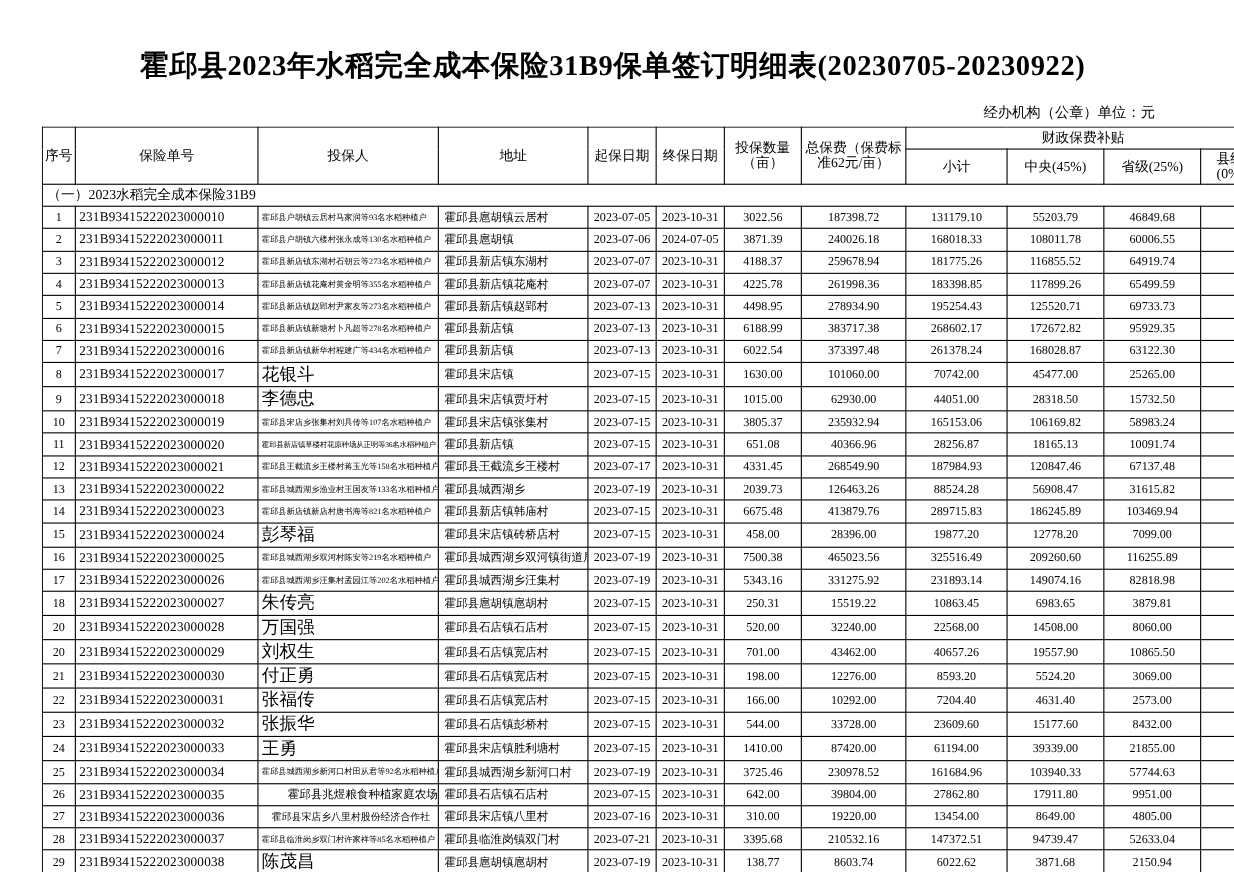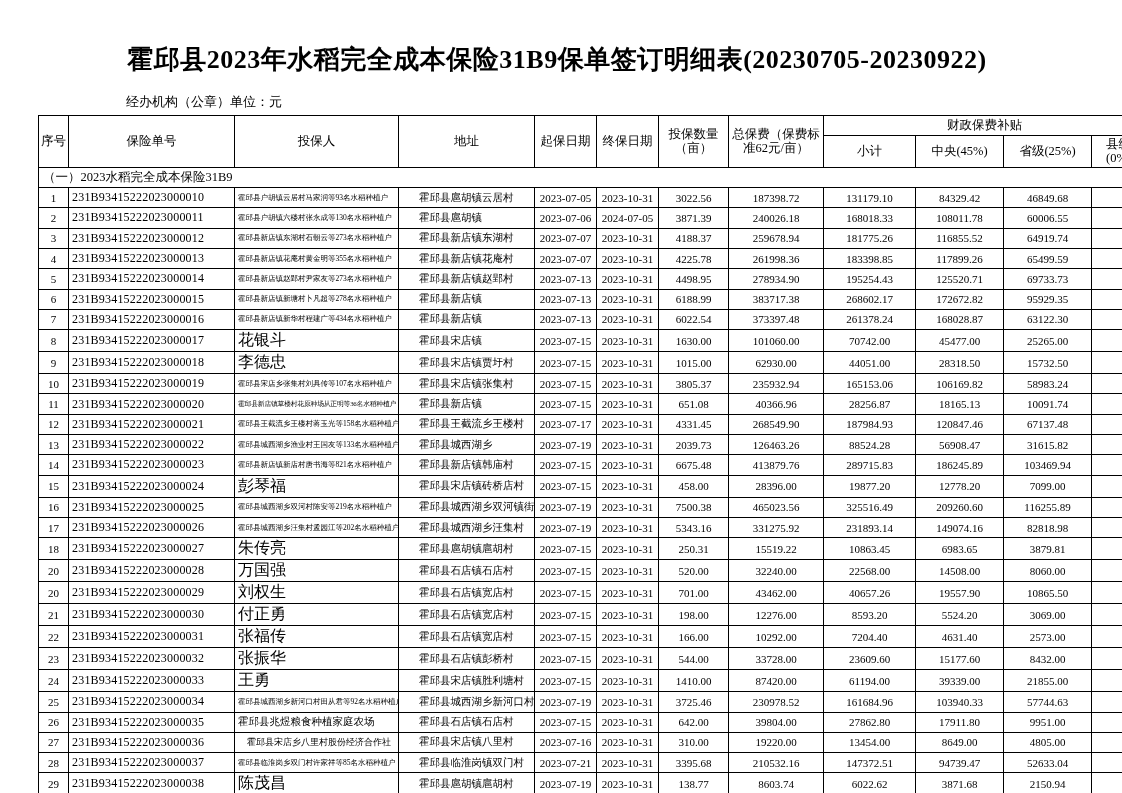--- a/index.html
+++ b/index.html
@@ -1,36 +1,36 @@
 <!DOCTYPE html>
 <html><head>
 <meta charset="utf-8">
 <style>
   * { margin:0; padding:0; box-sizing:border-box; }
   html,body { width:1122px; height:793px; overflow:hidden; background:#ffffff;
     font-family:"Liberation Serif","DejaVu Serif",serif; color:#000; }
   .page { width:1114px; height:793px; position:relative; }
   .title { text-align:center; font-size:26px; font-weight:bold; padding-top:42px; letter-spacing:0.5px; }
-  .notes { display:flex; justify-content:flex-start; margin:16px 64px 4px 126px; font-size:13px; }
+  .notes { display:flex; justify-content:flex-end; margin:16px 64px 4px 126px; font-size:13px; }
   .table-wrap { margin:4px 0 0 38px; width:1084px; overflow:hidden; }
   table { border-collapse:collapse; table-layout:fixed; width:1107px; }
   th, td { border:1px solid #000; overflow:hidden; white-space:nowrap; }
   th { font-weight:normal; font-size:12.5px; text-align:center; white-space:normal; line-height:1.15; padding:1px 2px; }
   thead tr.h1 { height:20px; }
   thead tr.h2 { height:27px; }
   tbody tr { height:20.3px; }
   tr.section-row td { height:18px; text-align:left; padding-left:4px; font-size:12.5px; }
   td.c0 { text-align:center; font-size:11px; }
   td.c1 { text-align:left; padding-left:3px; font-size:12px; letter-spacing:0.2px; }
   td.c2 { text-align:left; padding-left:3px; font-size:16px; }
-  td.c2.s4 { font-size:10.5px; }
+  td.c2.s4 { font-size:10.5px;text-align:right; }
   td.c2.s3 { font-size:9px;padding-left:12px; }
   td.c2.s2 { font-size:7.5px; }
   td.c2.s1 { font-size:6.8px; letter-spacing:-0.2px; }
-  td.c3 { text-align:left; padding-left:20px; font-size:10.5px; }
+  td.c3 { text-align:left; padding-left:5px; font-size:10.5px; }
   td.c4, td.c5 { text-align:center; font-size:11px;margin-top:12px; }
   td.c6, td.c7, td.c8, td.c9, td.c10, td.c11 { text-align:center; font-size:11px; }
 </style>
 </head>
 <body>
 
 <div class="page">
   <div class="title">霍邱县2023年水稻完全成本保险31B9保单签订明细表(20230705-20230922)</div>
   <div class="notes">
     <span>经办机构（公章）</span>
@@ -78,21 +78,21 @@
       <tr>
             <td class="c0">1</td>
             <td class="c1">231B93415222023000010</td>
             <td class="c2 s2">霍邱县户胡镇云居村马家润等93名水稻种植户</td>
             <td class="c3">霍邱县扈胡镇云居村</td>
             <td class="c4">2023-07-05</td>
             <td class="c5">2023-10-31</td>
             <td class="c6">3022.56</td>
             <td class="c7">187398.72</td>
             <td class="c8">131179.10</td>
-            <td class="c9">84329.42</td>
+            <td class="c9">55203.79</td>
             <td class="c10">46849.68</td>
             <td class="c11"></td>
           </tr>
           <tr>
             <td class="c0">2</td>
             <td class="c1">231B93415222023000011</td>
             <td class="c2 s2">霍邱县户胡镇六楼村张永成等130名水稻种植户</td>
             <td class="c3">霍邱县扈胡镇</td>
             <td class="c4">2023-07-06</td>
             <td class="c5">2024-07-05</td>

